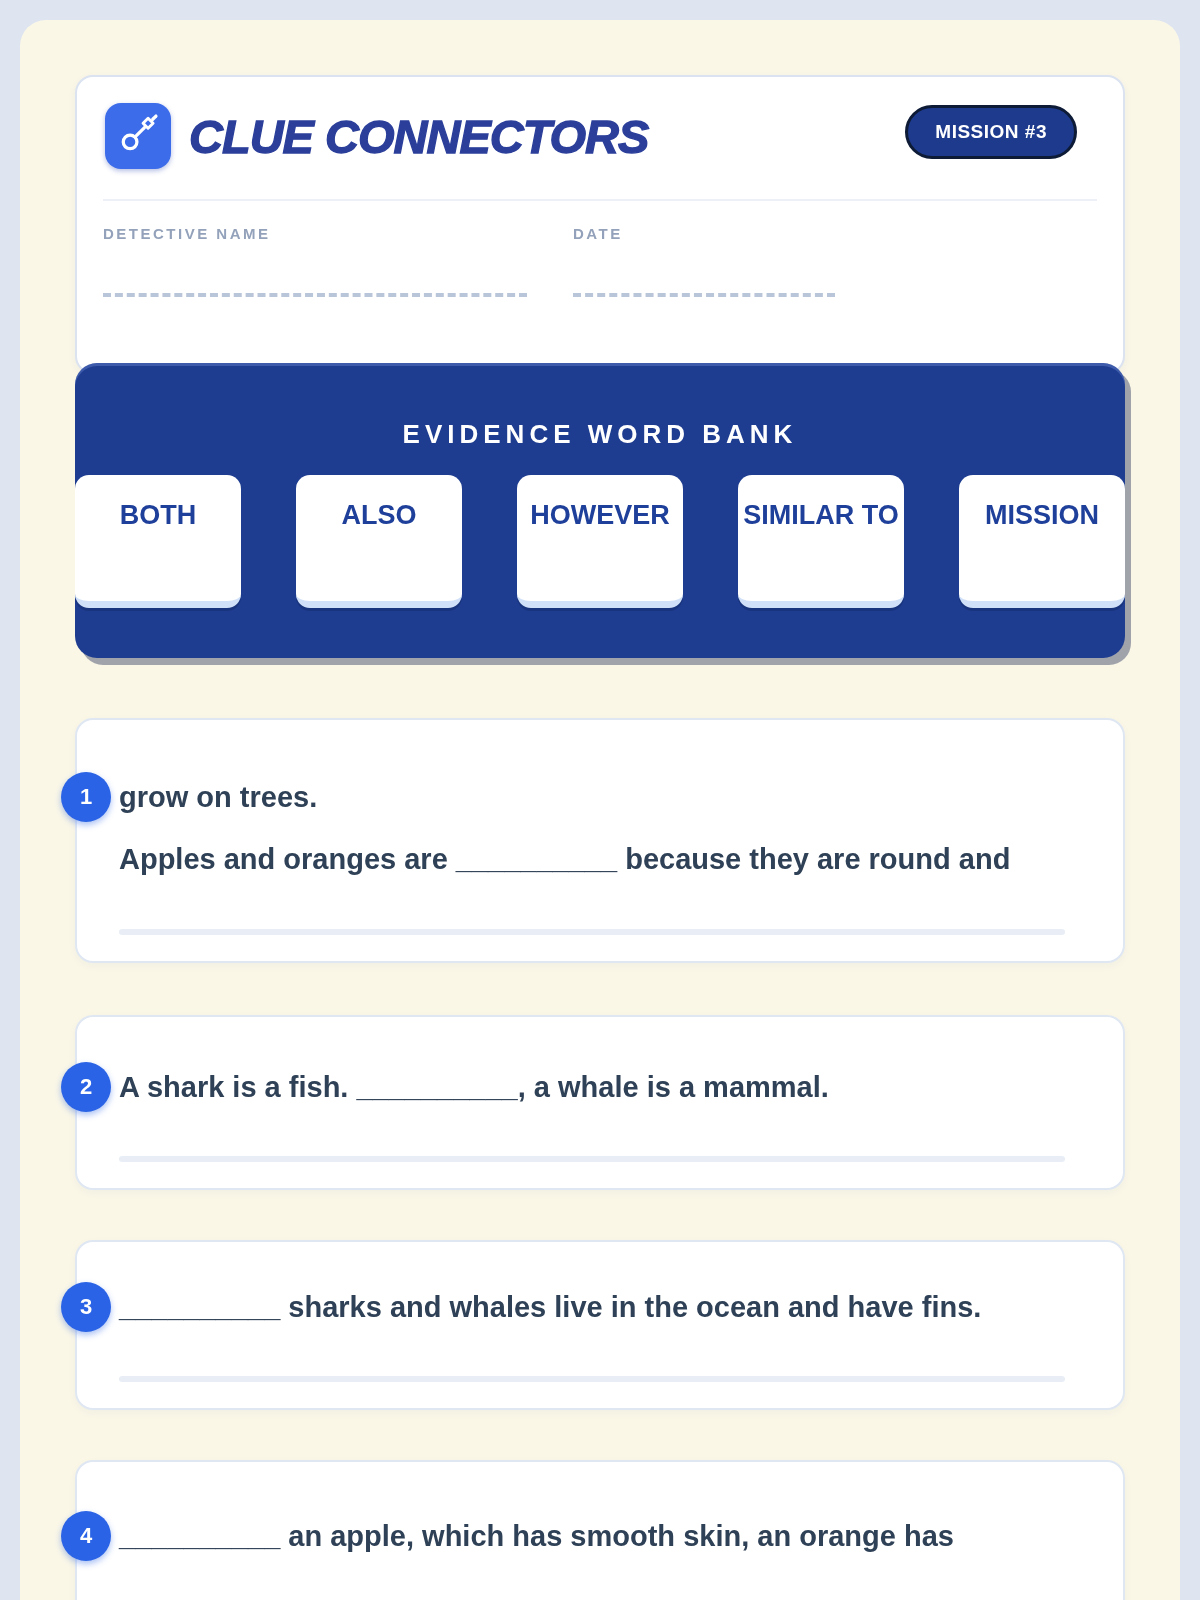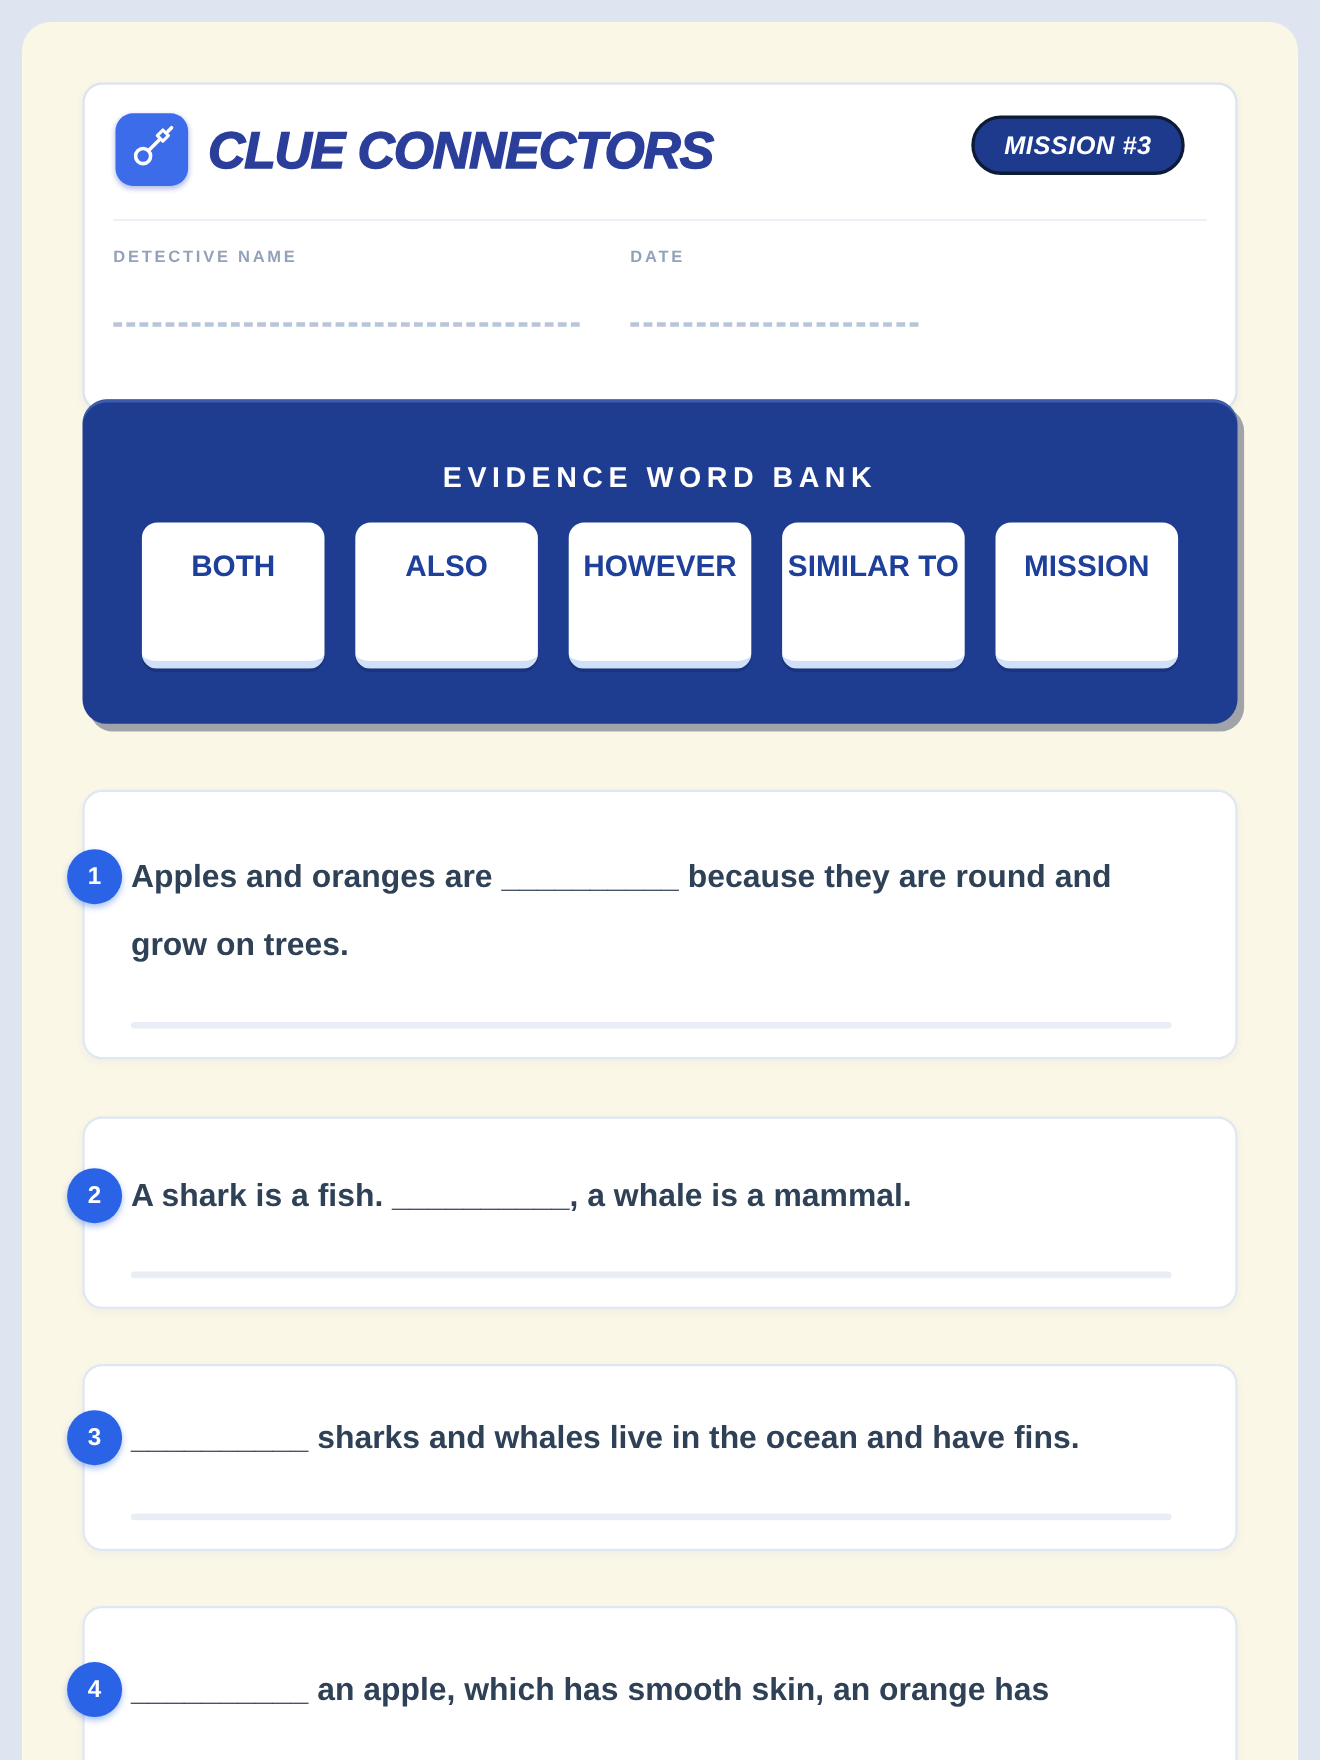--- a/index.html
+++ b/index.html
@@ -42,22 +42,22 @@
     letter-spacing: -1px;
     color: #2b3f9a;
     -webkit-text-stroke: 1.3px #2b3f9a;
   }
   .mission {
     position: absolute; right: 46px; top: 28px;
     height: 54px; padding: 0 27px;
     background: #1d3a8c;
     border: 3px solid #0e1b36;
     border-radius: 999px;
-    color: #ffffff; font-weight: 700; font-size: 23px; letter-spacing: 0.5px;
-    display: flex; align-items: center; font-style: italic;
+    color: #ffffff; font-weight: 700; font-size: 19px; letter-spacing: 0.5px;
+    display: flex; align-items: center;
   }
   .hdr-divider {
     position: absolute; left: 26px; right: 26px; top: 122px;
     border-top: 2px solid #edf0f6;
   }
   .field-label {
     position: absolute; top: 148px;
     font-size: 15px; font-weight: 700; letter-spacing: 2.5px;
     color: #93a2ba;
   }
@@ -76,21 +76,21 @@
     box-shadow: 6px 7px 0 rgba(13,27,70,0.38), inset 0 3px 0 rgba(120,150,220,0.35);
   }
   .bank-title {
     padding-top: 56px;
     text-align: center;
     color: #ffffff;
     font-size: 26px; font-weight: 700; letter-spacing: 5px;
   }
   .bank-cards {
     position: absolute; left: 0; right: 0; top: 112px;
-    display: flex; justify-content: center; gap: 28px;
+    display: flex; justify-content: space-between; gap: 28px;
   }
   .word-card {
     width: 166px; height: 133px;
     background: #ffffff;
     border-radius: 14px;
     border-bottom: 7px solid #cfe0f8;
     box-shadow: 0 3px 0 rgba(13,27,70,0.25);
     padding-top: 20px;
     text-align: center;
     font-size: 27px; font-weight: 700; line-height: 1.55;
@@ -171,22 +171,22 @@
       <div class="word-card"><span>ALSO</span></div>
       <div class="word-card"><span>HOWEVER</span></div>
       <div class="word-card"><span>SIMILAR TO</span></div>
       <div class="word-card"><span>MISSION</span></div>
     </div>
   </div>
 
   <div class="q-card q1">
     <div class="q-badge">1</div>
     <div class="q-text">
+      <span class="q-line">grow on trees.</span>
       <span class="q-line">Apples and oranges are __________ because they are round and</span>
-      <span class="q-line">grow on trees.</span>
     </div>
     <div class="answer-line"></div>
   </div>
 
   <div class="q-card q2">
     <div class="q-badge">2</div>
     <div class="q-text">
       <span class="q-line">A shark is a fish. __________, a whale is a mammal.</span>
     </div>
     <div class="answer-line"></div>

